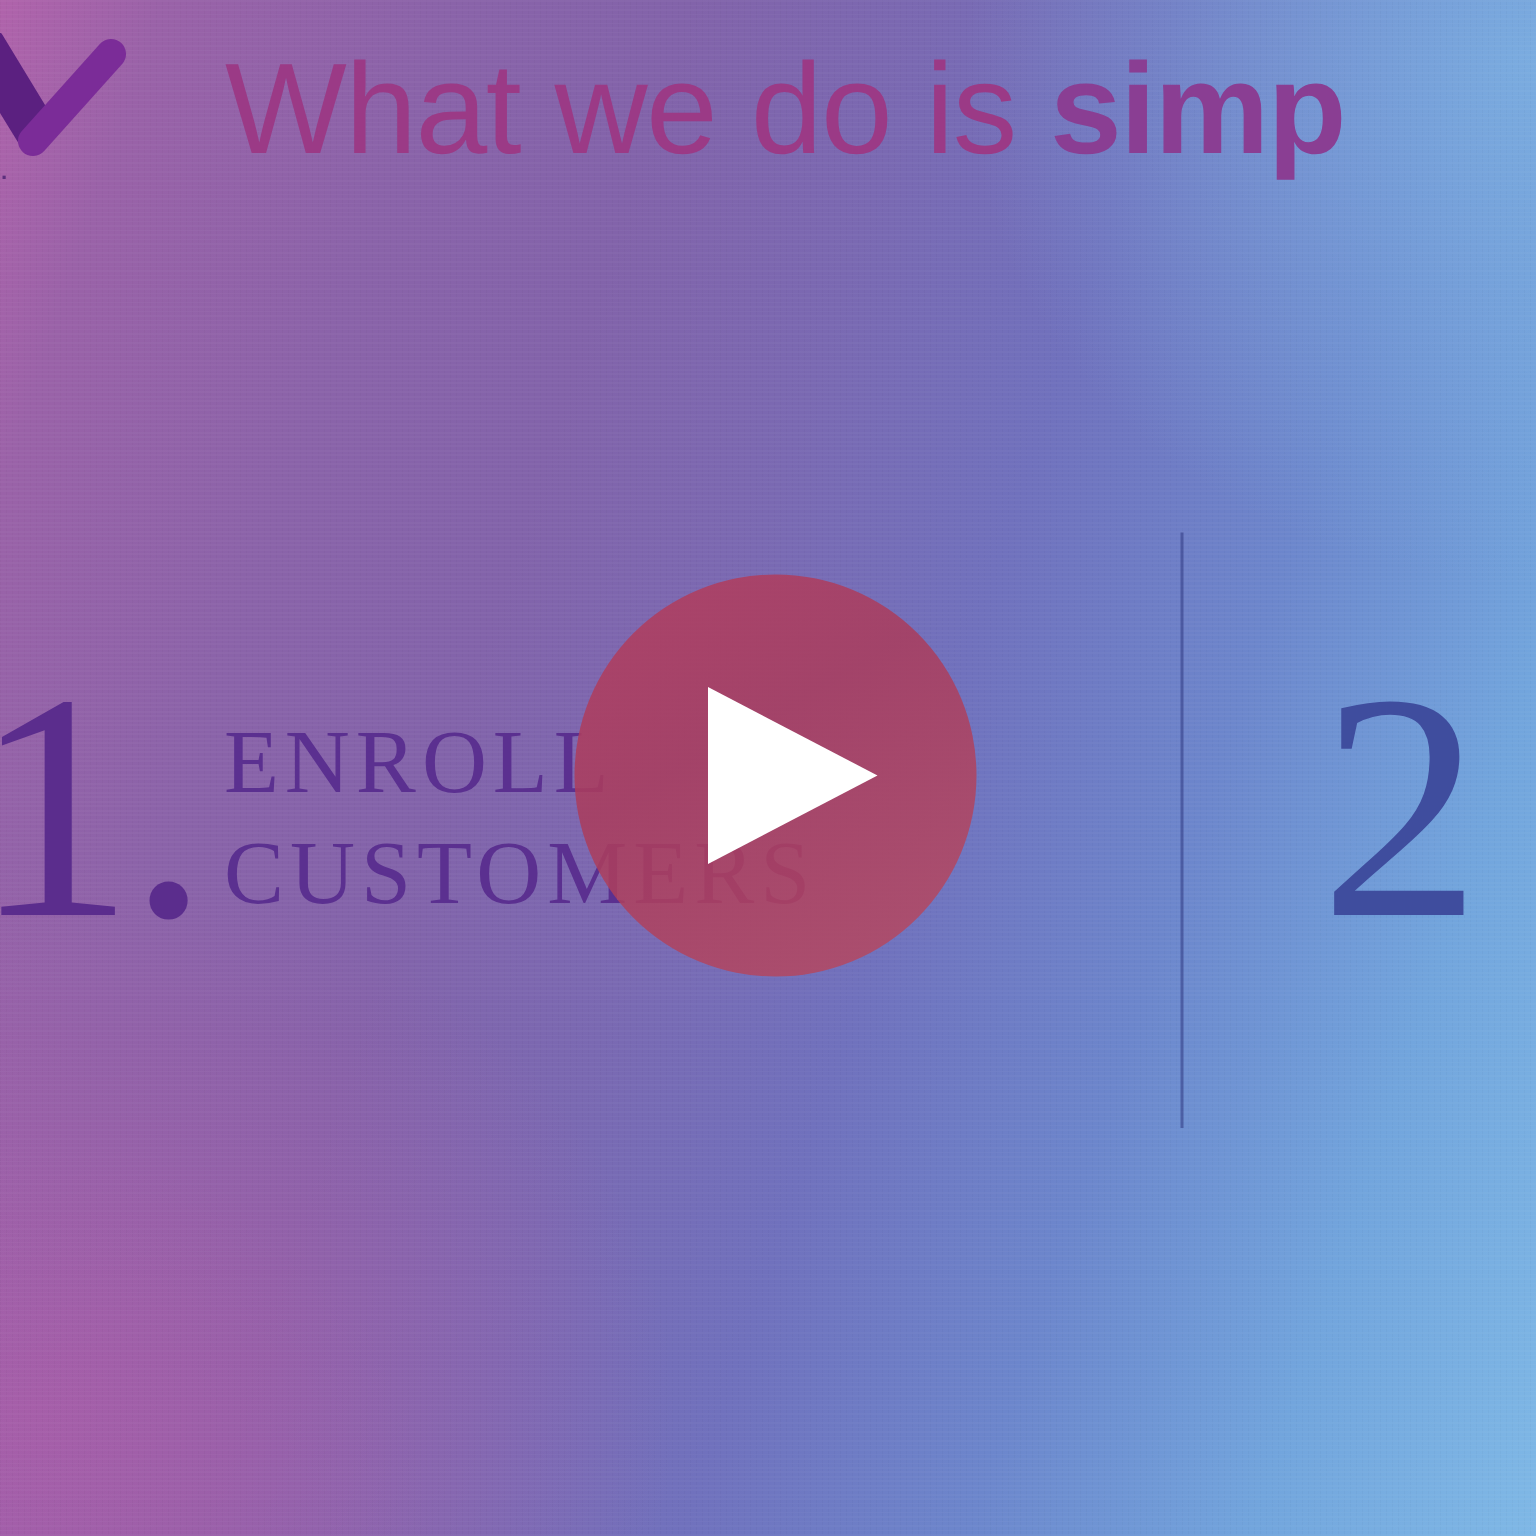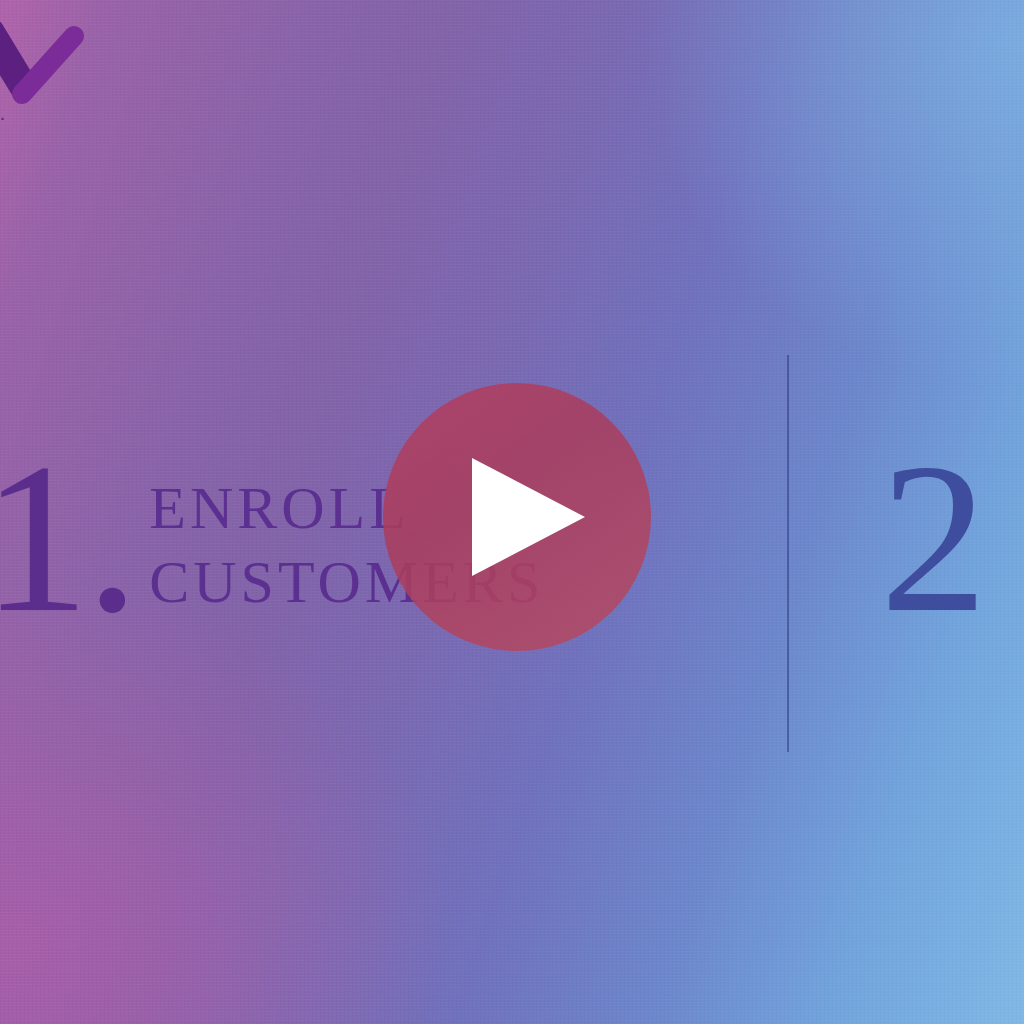--- a/index.html
+++ b/index.html
@@ -192,20 +192,23 @@
   <div class="bg-noise"></div>
 
   <div class="logo">
     <svg class="logo-mark" viewBox="0 0 116 82">
       <path d="M14 10 L52 72 L58 62 L24 6 Z" fill="#5b2080" stroke="#5b2080" stroke-width="18" stroke-linejoin="round" stroke-linecap="round"></path>
       <path d="M52 72 L104 14" fill="none" stroke="#7b2c98" stroke-width="20" stroke-linecap="round"></path>
     </svg>
     <div class="logo-wordmark">TER.</div>
   </div>
 
+  <div class="headline">
+    <span class="hl-light">What we do is </span><span class="hl-bold">simp</span>
+  </div>
 
   <div class="steps">
 
     <div class="step step-one">
       <div class="step-num">1.</div>
       <div class="step-label">
         <div>ENROLL</div>
         <div>CUSTOMERS</div>
       </div>
     </div>

